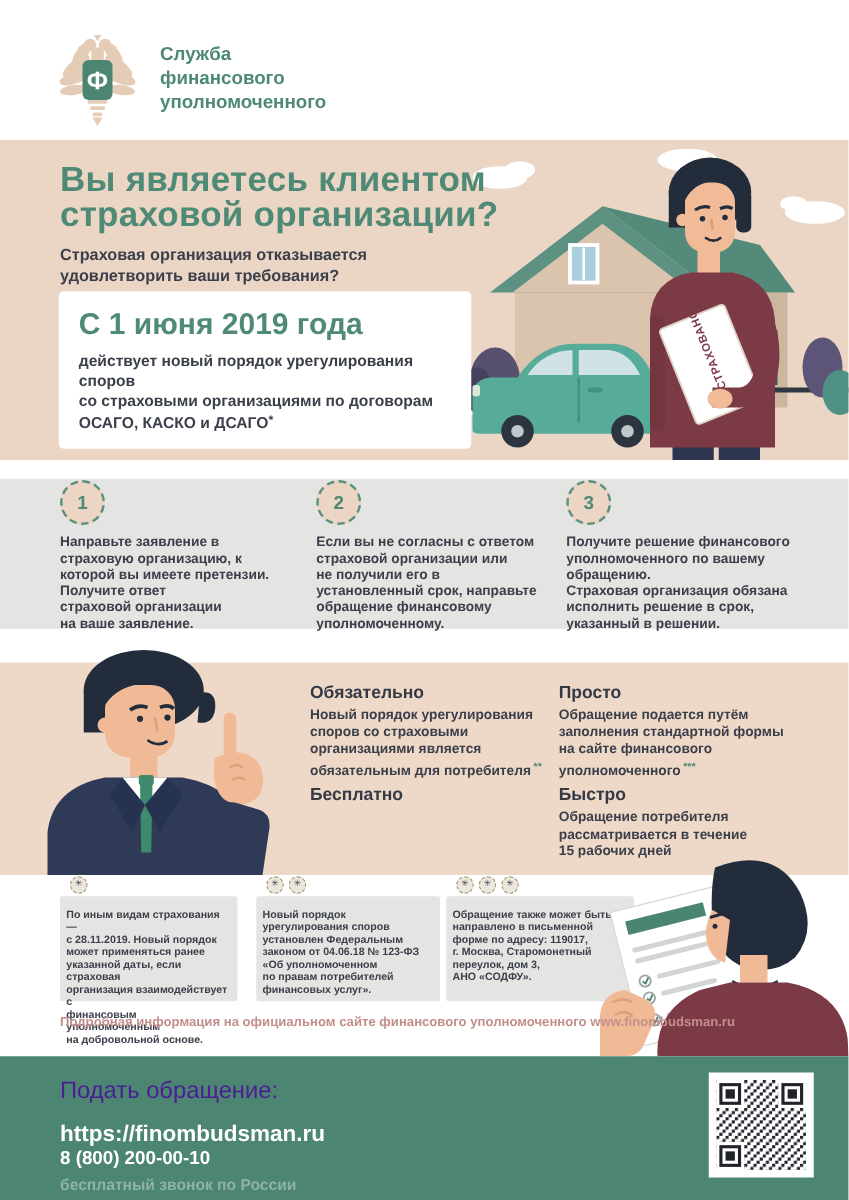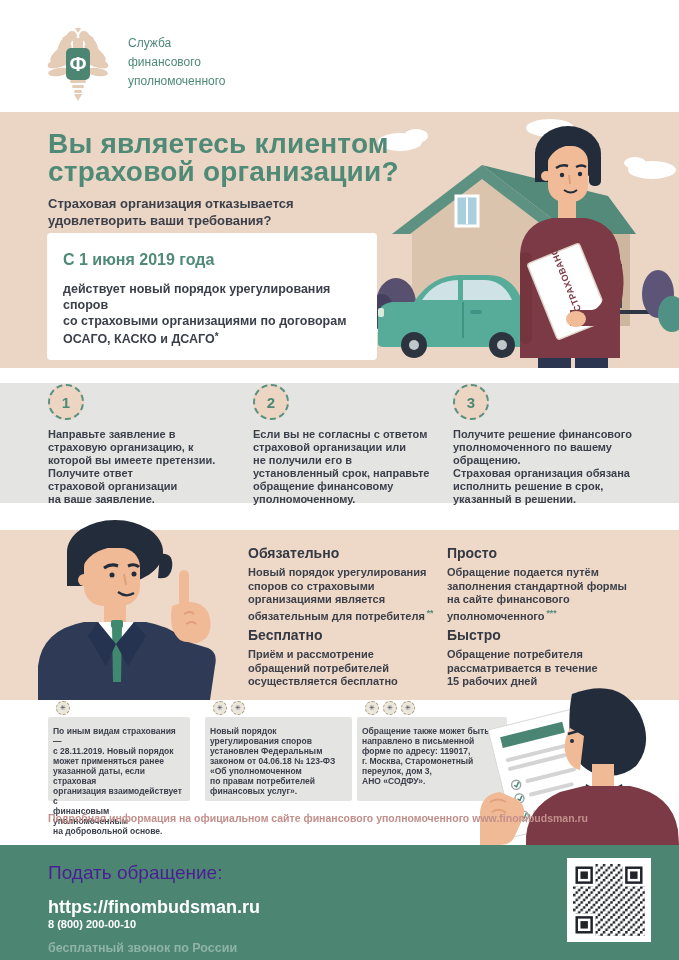--- a/index.html
+++ b/index.html
@@ -12,27 +12,27 @@
 
   
   .band{position:absolute;left:0;width:679px;}
   .band-hero{top:112px;height:256px;background:#ebd6c5;}
   .band-steps{top:383px;height:120px;background:#e4e4e2;}
   .band-benefits{top:530px;height:170px;background:#eed9c8;}
   .band-footer{top:845px;height:115px;background:#4c8673;}
 
   
   .logo{left:46px;top:26px;width:64px;height:78px;}
-  .org-name{left:128px;top:34px;font-size:12px;line-height:19px;font-weight:400;color:#4e8977;}
+  .org-name{left:128px;top:34px;font-size:15px;line-height:19px;font-weight:700;color:#4e8977;}
 
   
   .hero-title{left:48px;top:130px;font-size:28px;line-height:28px;font-weight:700;color:#4f8a76;letter-spacing:.2px;}
   .hero-subtitle{left:48px;top:196px;font-size:13px;line-height:16.5px;font-weight:600;color:#3b3f4a;}
   .hero-card{left:47px;top:233px;width:298px;background:#ffffff;border-radius:4px;padding:14px 16px 13px 16px;}
-  .hero-card-heading{font-size:16px;line-height:26px;font-weight:700;color:#4f8a76;}
+  .hero-card-heading{font-size:24px;line-height:26px;font-weight:700;color:#4f8a76;}
   .hero-card-body{margin-top:8px;font-size:12.5px;line-height:16px;font-weight:600;color:#3b3f4a;}
   .sup-dark{font-weight:700;font-size:10px;vertical-align:3px;color:#3b3f4a;}
   .hero-art{left:370px;top:112px;width:309px;height:256px;}
 
   
   .step{top:384px;width:185px;}
   .step-1{left:48px;} .step-2{left:253px;} .step-3{left:453px;}
   .step-num{
     width:32px;height:32px;border-radius:50%;background:#edd5c3;border:2px dashed #5b9180;
     color:#4e8977;font-weight:700;font-size:15px;display:flex;align-items:center;justify-content:center;
@@ -58,21 +58,21 @@
   }
   .fnote-box{background:#e4e4e2;border-radius:2px;padding:9px 5px;height:66px;}
   .fnote-text{font-size:8.5px;line-height:10px;font-weight:600;color:#3b3f4a;}
   .info-line{left:48px;top:812px;font-size:10.5px;font-weight:600;color:#c28f8b;}
   .info-url{font-weight:700;margin-left:3px;color:#c28f8b;text-decoration:none;}
   .reading-man{left:480px;top:688px;width:199px;height:157px;}
 
   
   .footer-heading{left:48px;top:862px;font-size:19px;font-weight:400;color:#4c1d95;}
   .footer-url{left:48px;top:897px;font-size:18px;font-weight:600;color:#ffffff;text-decoration:none;}
-  .footer-phone{left:48px;top:918px;font-size:11px;font-weight:700;color:#ffffff;}
+  .footer-phone{left:48px;top:918px;font-size:15px;font-weight:700;color:#ffffff;}
   .footer-note{left:48px;top:941px;font-size:12.5px;font-weight:600;color:#8fb3a6;}
   .qr-box{left:567px;top:858px;width:84px;height:84px;background:#ffffff;padding:0;display:flex;align-items:center;justify-content:center;}
 </style>
 </head>
 <body>
 
 <div class="poster">
 
   <div class="band band-hero"></div>
   <div class="band band-steps"></div>
@@ -253,23 +253,20 @@
   </div>
   <div class="abs benefit benefit-b">
     <div class="benefit-title">Просто</div>
     <div class="benefit-text"><span class="pre">Обращение подается путём
 заполнения стандартной формы
 на сайте финансового
 уполномоченного</span><span class="sup-mark">***</span></div>
   </div>
   <div class="abs benefit benefit-c">
     <div class="benefit-title">Бесплатно</div>
-    <div class="benefit-text"><span class="pre">Приём и рассмотрение
-обращений потребителей
-осуществляется бесплатно</span></div>
   </div>
   <div class="abs benefit benefit-d">
     <div class="benefit-title">Быстро</div>
     <div class="benefit-text"><span class="pre">Обращение потребителя
 рассматривается в течение
 15 рабочих дней</span></div>
   </div>
 
   <div class="abs fnote fnote-1">
     <div class="medals">

